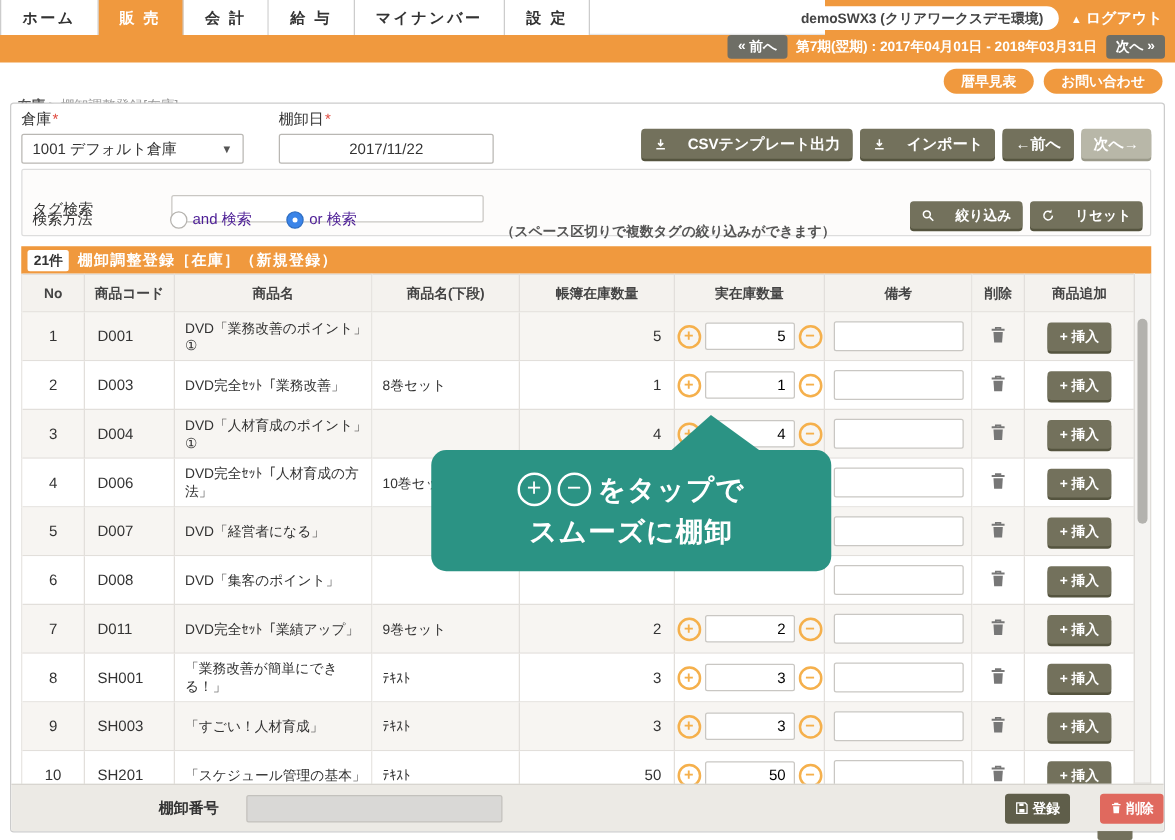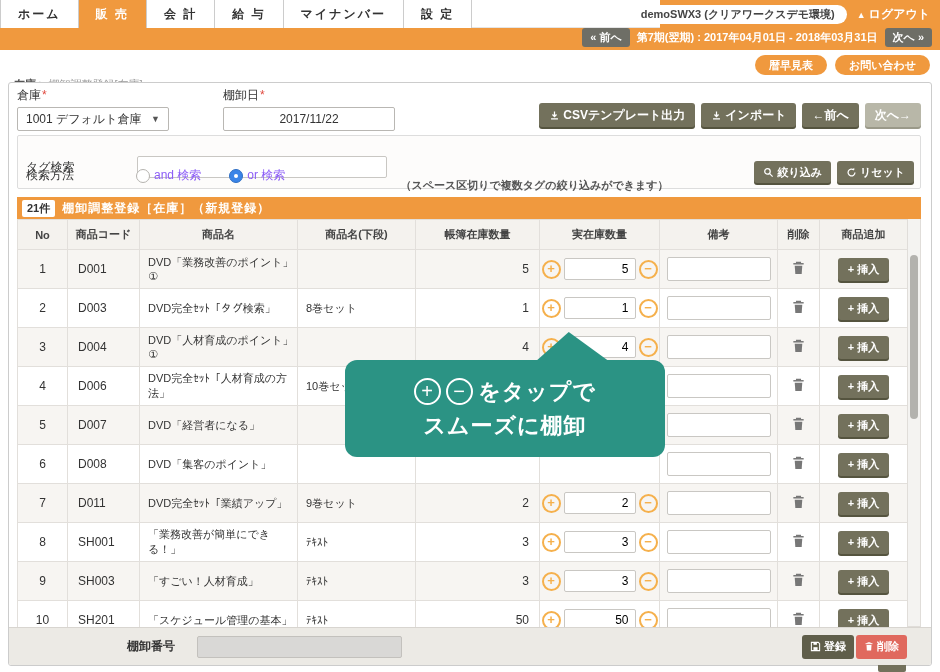--- a/index.html
+++ b/index.html
@@ -25,40 +25,40 @@
   .breadcrumb a { color:#555; font-weight:bold; text-decoration:underline; cursor:pointer; }
   .quick-links { position:absolute; right:10px; top:55px; display:flex; gap:8px;justify-content:space-between; }
   .pill-btn { background:#f0993e; color:#fff; border:none; border-radius:11px; height:20px; padding:0 14px; font-size:11px; font-weight:bold; cursor:pointer; }
 
   
   .panel { position:absolute; left:8px; top:82px; width:924px; height:584px; background:#fff; border:1px solid #ccc; border-radius:3px; overflow:hidden; }
   .fld-label { font-size:12px; font-weight:normal; color:#333; }
   .req { color:#e04a3f; margin-left:1px; }
   .warehouse-blk { position:absolute; left:8px; top:4px; }
   .date-blk { position:absolute; left:202px; top:4px;margin-left:12px; }
-  .selectbox { width:152px; height:24px; border:1px solid #b9b7b3; border-radius:2px; background:#fff; margin-top:3px; font-size:12px; color:#333; padding:0 8px; display:flex; align-items:center; justify-content:space-between; cursor:pointer; }
+  .selectbox { width:178px; height:24px; border:1px solid #b9b7b3; border-radius:2px; background:#fff; margin-top:3px; font-size:12px; color:#333; padding:0 8px; display:flex; align-items:center; justify-content:space-between; cursor:pointer; }
   .selectbox .caret { font-size:9px; color:#555; }
   .date-input { width:172px; height:24px; border:1px solid #b9b7b3; border-radius:2px; margin-top:3px; font-size:12px; color:#333; text-align:center; font-family:inherit; }
   .top-btns { position:absolute; right:10px; top:20px; display:flex; gap:6px; }
-  .olive-btn { background:#73715c; color:#fff; border:none; border-radius:3px; height:24px; padding:0 10px; font-size:12px; font-weight:bold; display:flex; align-items:center; gap:3px; box-shadow:0 2px 0 #55543f; cursor:pointer; }
+  .olive-btn { background:#73715c; color:#fff; border:none; border-radius:3px; height:24px; padding:0 10px; font-size:12px; font-weight:bold; display:flex; align-items:center; gap:16px; box-shadow:0 2px 0 #55543f; cursor:pointer; }
   .olive-btn.disabled { background:#b8b7a8; box-shadow:0 2px 0 #9a9989; cursor:default; }
   .olive-btn svg { display:block; }
 
   
   .filter-box { position:absolute; left:8px; top:52px; width:904px; height:54px; border:1px solid #ddd; border-radius:2px; background:#fdfcfb; }
   .filter-row1 { position:absolute; left:8px; top:5px; display:flex; align-items:center; }
   .tag-input { width:250px; height:22px; border:1px solid #c9c7c3; border-radius:2px; margin-left:62px; font-family:inherit; font-size:12px; padding:0 6px; }
   .tag-hint { font-size:11px; font-weight:bold; color:#555; margin-left:14px;margin-top:37px; }
   .filter-row2 { position:absolute; left:8px; top:31px; display:flex; align-items:center; }
   .radio-grp { display:flex; align-items:center; gap:4px; margin-left:62px; cursor:pointer; }
   .radio-grp + .radio-grp { margin-left:28px; }
   .radio { width:14px; height:14px; border-radius:50%; border:1px solid #b5b3af; background:#fff; position:relative; }
   .radio.checked { background:#3a84e8; border-color:#2f6fc4; }
   .radio.checked::after { content:""; position:absolute; left:4px; top:4px; width:4px; height:4px; border-radius:50%; background:#fff; }
-  .radio-label { font-size:12px; color:#8b5cf6; }
+  .radio-label { font-size:12px; color:#4c1d95; }
   .filter-btns { position:absolute; right:6px; bottom:5px; display:flex; gap:6px; }
   .olive-btn.small { height:22px; font-size:11px; padding:0 9px; }
 
   
   .table-titlebar { position:absolute; left:8px; top:114px; width:904px; height:22px; background:#f0993e; display:flex; align-items:center; }
   .count-badge { background:#fff; color:#333; font-size:11px; font-weight:bold; border-radius:2px; padding:1px 5px; margin:0 7px 0 5px; }
   .table-title { color:#fff; font-size:12px; font-weight:bold; letter-spacing:1px; }
   .grid { position:absolute; left:8px; top:136px; width:890px; }
   .grid-row { display:grid; grid-template-columns:50px 72px 158px 118px 124px 120px 118px 42px 88px; border-left:1px solid #e2dfdb; }
   .hcell { height:31px; background:#f4f2ee; border-right:1px solid #e2dfdb; border-bottom:1px solid #e2dfdb; border-top:1px solid #e2dfdb; font-size:11px; font-weight:bold; color:#444; display:flex; align-items:center; justify-content:center; }
@@ -86,21 +86,21 @@
   .callout { position:absolute; left:336px; top:277px; width:320px; height:97px; background:#2b9384; border-radius:12px; z-index:5; display:flex; flex-direction:column; align-items:center; justify-content:center; gap:4px; }
   .callout-tri { position:absolute; left:526px; top:249px; width:75px; height:30px; background:#2b9384; clip-path:polygon(45% 0, 100% 100%, 0 100%); z-index:5; }
   .callout-line { color:#fff; font-size:22px; font-weight:bold; letter-spacing:1px; display:flex; align-items:center; gap:5px; }
   .callout-circ { width:27px; height:27px; border-radius:50%; border:2px solid #fff; color:#fff; font-size:20px; line-height:23px; text-align:center; font-weight:normal; display:inline-block; }
 
   
   .footer { position:absolute; left:0; bottom:0; width:100%; height:38px; background:#eceae5; border-top:1px solid #d8d5d0; display:flex; align-items:center; z-index:6; }
   .footer-msg { font-size:12px; font-weight:bold; color:#333; margin-left:46px; }
   .footer-numlabel { font-size:12px; font-weight:bold; color:#333; margin-left:118px; }
   .footer-numinput { width:205px; height:22px; background:#d9d8d6; border:1px solid #c3c1bd; border-radius:2px; margin-left:22px; font-family:inherit; font-size:12px; padding:0 6px; color:#555; }
-  .footer-btns { margin-left:auto; margin-right:24px; display:flex; gap:2px; }
+  .footer-btns { margin-left:auto; margin-right:0; display:flex; gap:24px; }
   .reg-btn { background:#5f5e4a; color:#fff; border:none; border-radius:3px; height:24px; padding:0 8px; font-size:11px; font-weight:bold; display:flex; align-items:center; gap:3px; cursor:pointer; }
   .del-btn { background:#e0695e; color:#fff; border:none; border-radius:3px; height:24px; padding:0 8px; font-size:11px; font-weight:bold; display:flex; align-items:center; gap:3px; cursor:pointer; }
   .page-top-sliver { position:absolute; left:878px; top:663px; width:28px; height:9px; background:#73715c; border-radius:2px; }
 </style>
 </head>
 <body>
 
 <div class="header">
   <div class="tabstrip">
     <div class="tab">ホーム</div>
@@ -259,21 +259,21 @@
         </button>
       </div>
       <div class="cell c-add">
         <button class="insert-btn">+ <span class="ins-label">挿入</span></button>
       </div>
     </div>
 
     <div class="grid-row body">
       <div class="cell c-no">2</div>
       <div class="cell c-code">D003</div>
-      <div class="cell c-name">DVD完全ｾｯﾄ「タグ検索」</div>
+      <div class="cell c-name">DVD完全ｾｯﾄ「業務改善」</div>
       <div class="cell c-sub">8巻セット</div>
       <div class="cell c-book">1</div>
       <div class="cell c-actual">
         <span class="stepper">
           <button class="circ-btn">+</button>
           <input class="qty-input" value="1" style="">
           <button class="circ-btn">−</button>
         </span>
       </div>
       <div class="cell c-note">

